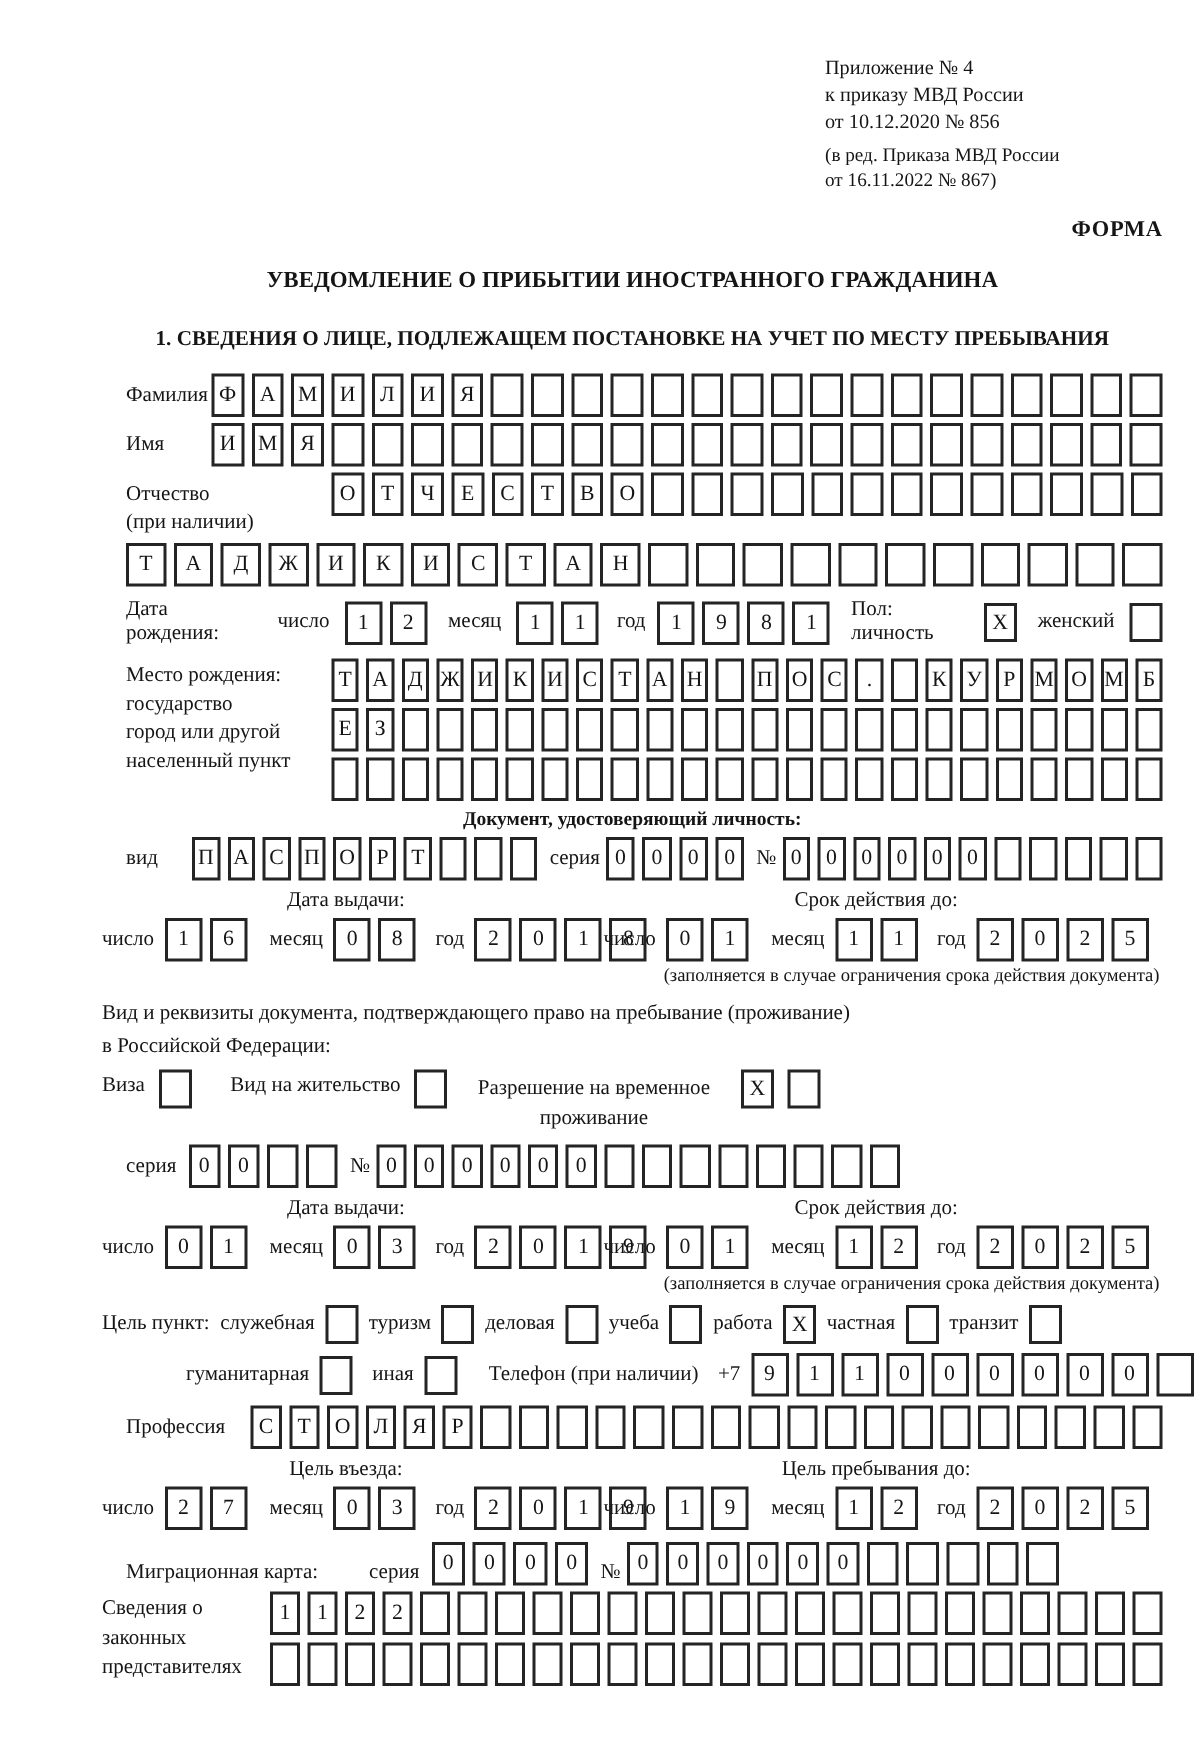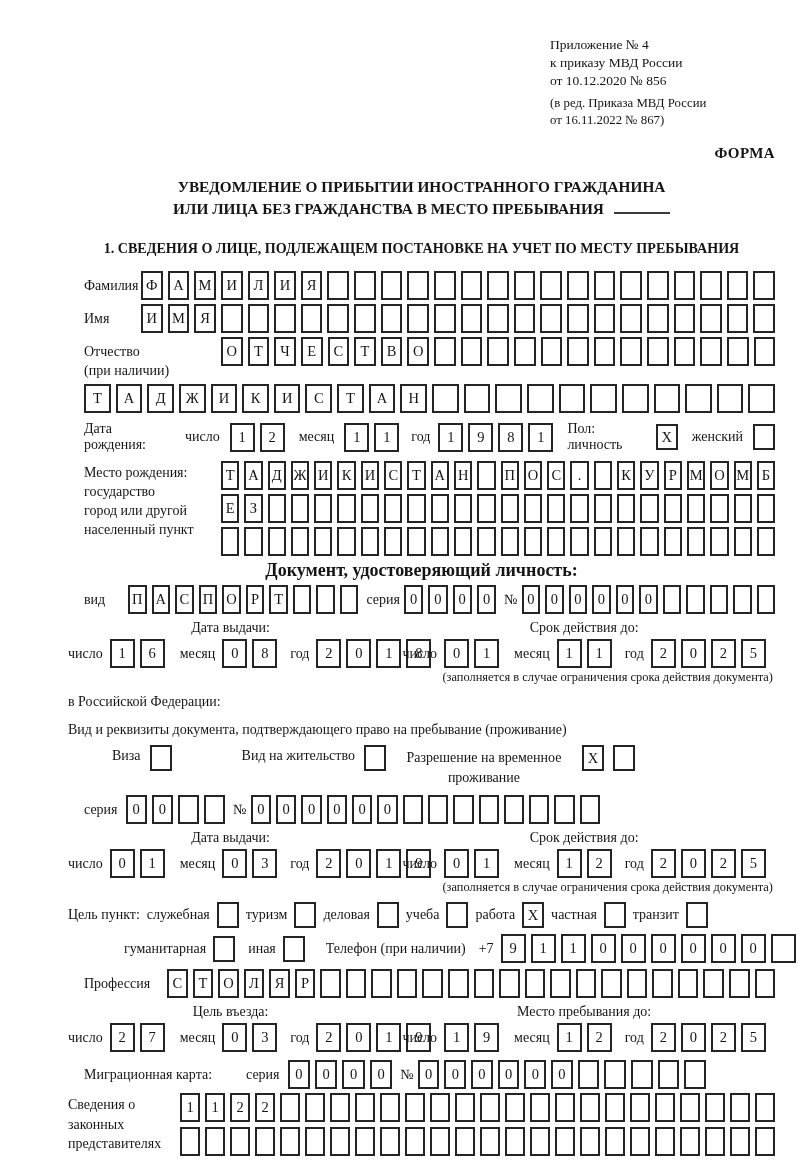--- a/index.html
+++ b/index.html
@@ -36,54 +36,53 @@
   .stack{flex:1;display:flex;flex-direction:column;gap:4px;min-width:0;}
   
   .dates{display:grid;grid-template-columns:46% 54%;margin-top:6px;}
   .dhead{text-align:center;margin-bottom:3px;}
   .dfield{display:flex;align-items:center;gap:7px;}
   .dfield .dl{flex:0 0 auto;}
   .dnote{font-size:12.4px;text-align:right;margin:2px 2px 7px 0;}
   
   .resline{margin:8px 0 2px;line-height:20px;}
   .optrow{display:flex;align-items:flex-start;gap:9px;margin-top:3px;margin-bottom:7px;}
-  .optlab{padding-top:5px;margin-left:44px;}
+  .optlab{padding-top:5px;}
   .optcenter{text-align:center;line-height:20px;padding-top:5px;}
   .ow1{flex:0 0 178px;} .ow2{flex:0 0 190px;}
   .sp1{flex:0 0 8px;} 
   
   .purp{display:flex;align-items:center;gap:7px;margin-bottom:6px;}
   .purp .pl{flex:0 0 auto;}
   .indent{margin-left:56px;}
   .phonegap{margin-left:14px;margin-right:6px;}
   .w73{width:73%;} .w88{width:88%;}
   
   .rep{display:flex;margin-top:2px;}
   .replab{flex:0 0 112px;line-height:19.5px;padding-top:2px;}
-  .doc-hdr{font-weight:bold;text-align:center;margin:3px 0 4px;font-size:18px;}
+  .doc-hdr{font-weight:bold;text-align:center;margin:3px 0 4px;font-size:13px;}
 </style>
 </head>
 <body>
 
 <div class="page">
 
   <div class="hdr">
     <div>Приложение № 4</div>
     <div>к приказу МВД России</div>
     <div>от 10.12.2020 № 856</div>
     <div class="gap"></div>
     <div class="l2">(в ред. Приказа МВД России</div>
     <div class="l2">от 16.11.2022 № 867)</div>
   </div>
 
   <div class="forma">ФОРМА</div>
 
   <div class="title">
     <div>УВЕДОМЛЕНИЕ О ПРИБЫТИИ ИНОСТРАННОГО ГРАЖДАНИНА</div>
-    <div><span>ИЛИ ЛИЦА БЕЗ ГРАЖДАНСТВА В МЕСТО ПРЕБЫВАНИЯ</span><span class="blank"></span></div>
   </div>
 
   <div class="sec">1. СВЕДЕНИЯ О ЛИЦЕ, ПОДЛЕЖАЩЕМ ПОСТАНОВКЕ НА УЧЕТ ПО МЕСТУ ПРЕБЫВАНИЯ</div>
 
   <div class="form">
 
     <div class="row">
       <span class="lab w57">Фамилия</span>
       <span class="boxes">
           <span class="box">Ф</span>
@@ -394,22 +393,22 @@
               <span class="box">2</span>
               <span class="box">0</span>
               <span class="box">2</span>
               <span class="box">5</span>
             </span>
         </div>
       </div>
     </div>
     <div class="dnote">(заполняется в случае ограничения срока действия документа)</div>
 
+    <div class="resline">Вид и реквизиты документа, подтверждающего право на пребывание (проживание)</div>
     <div class="resline" style="margin-top:0">в Российской Федерации:</div>
-    <div class="resline">Вид и реквизиты документа, подтверждающего право на пребывание (проживание)</div>
 
     <div class="optrow">
       <span class="optlab">Виза</span>
       <span class="cb" style="margin-top:2px"></span>
       <span class="sp1"></span>
       <span class="optlab">Вид на жительство</span>
       <span class="cb" style="margin-top:2px"></span>
       <span class="optcenter ow1">Разрешение на временное проживание</span>
       <span class="cb" style="margin-top:2px">X</span>
       <span class="cb" style="margin-top:2px"></span>
@@ -576,21 +575,21 @@
           <span class="dl" style="margin-left:6px">год</span>
           <span class="boxes fixed">
               <span class="box">2</span>
               <span class="box">0</span>
               <span class="box">1</span>
               <span class="box">9</span>
             </span>
         </div>
       </div>
       <div>
-        <div class="dhead">Место пребывания до:</div>
+        <div class="dhead">Цель пребывания до:</div>
         <div class="dfield" style="justify-content:center">
           <span class="dl">число</span>
           <span class="boxes fixed">
               <span class="box">1</span>
               <span class="box">9</span>
             </span>
           <span class="dl" style="margin-left:8px">месяц</span>
           <span class="boxes fixed">
               <span class="box">1</span>
               <span class="box">2</span>
@@ -599,21 +598,21 @@
           <span class="boxes fixed">
               <span class="box">2</span>
               <span class="box">0</span>
               <span class="box">2</span>
               <span class="box">5</span>
             </span>
         </div>
       </div>
     </div>
 
-    <div class="row w88" style="align-items:center;margin-top:8px">
+    <div class="row w88" style="align-items:flex-end;margin-top:8px">
       <span class="w160">Миграционная карта:</span>
       <span>серия</span>
       <span class="boxes grow4" style="margin-left:8px">
           <span class="box">0</span>
           <span class="box">0</span>
           <span class="box">0</span>
           <span class="box">0</span>
         </span>
       <span class="midlab">№</span>
       <span class="boxes grow11">

